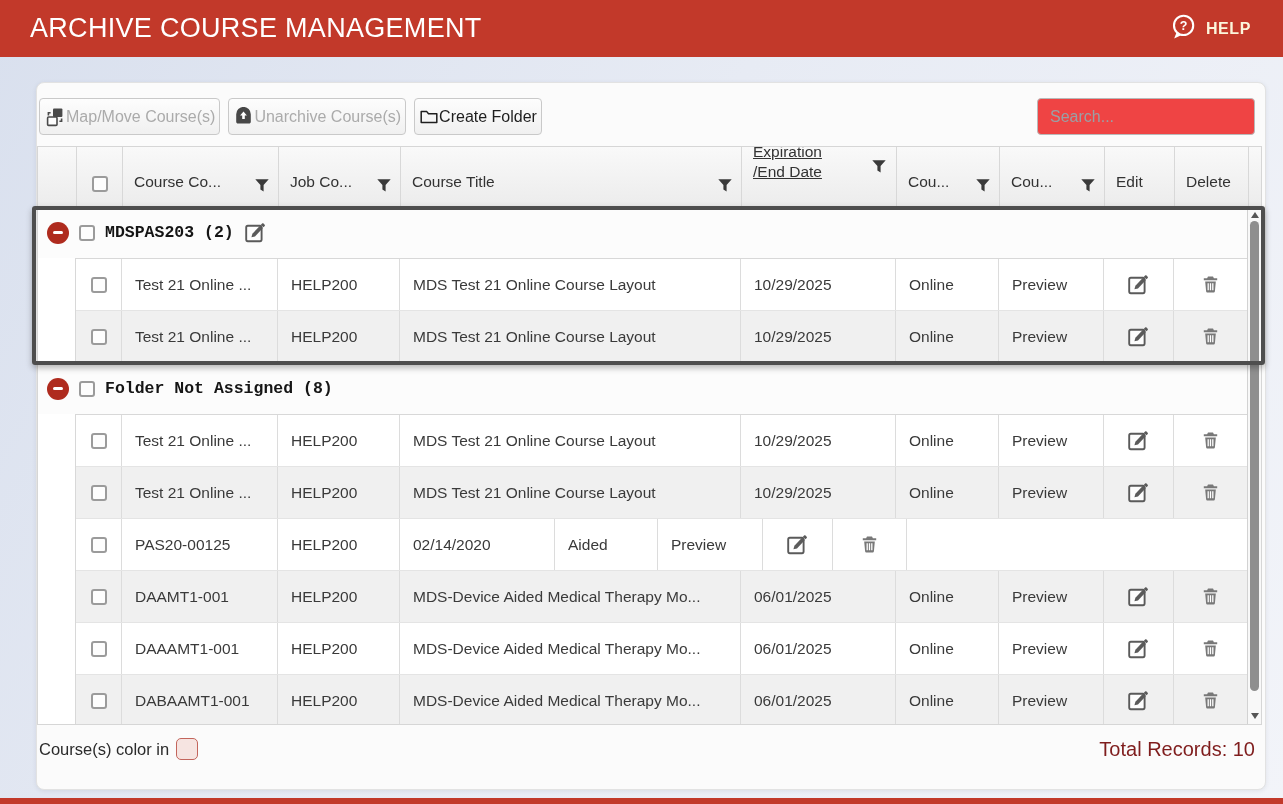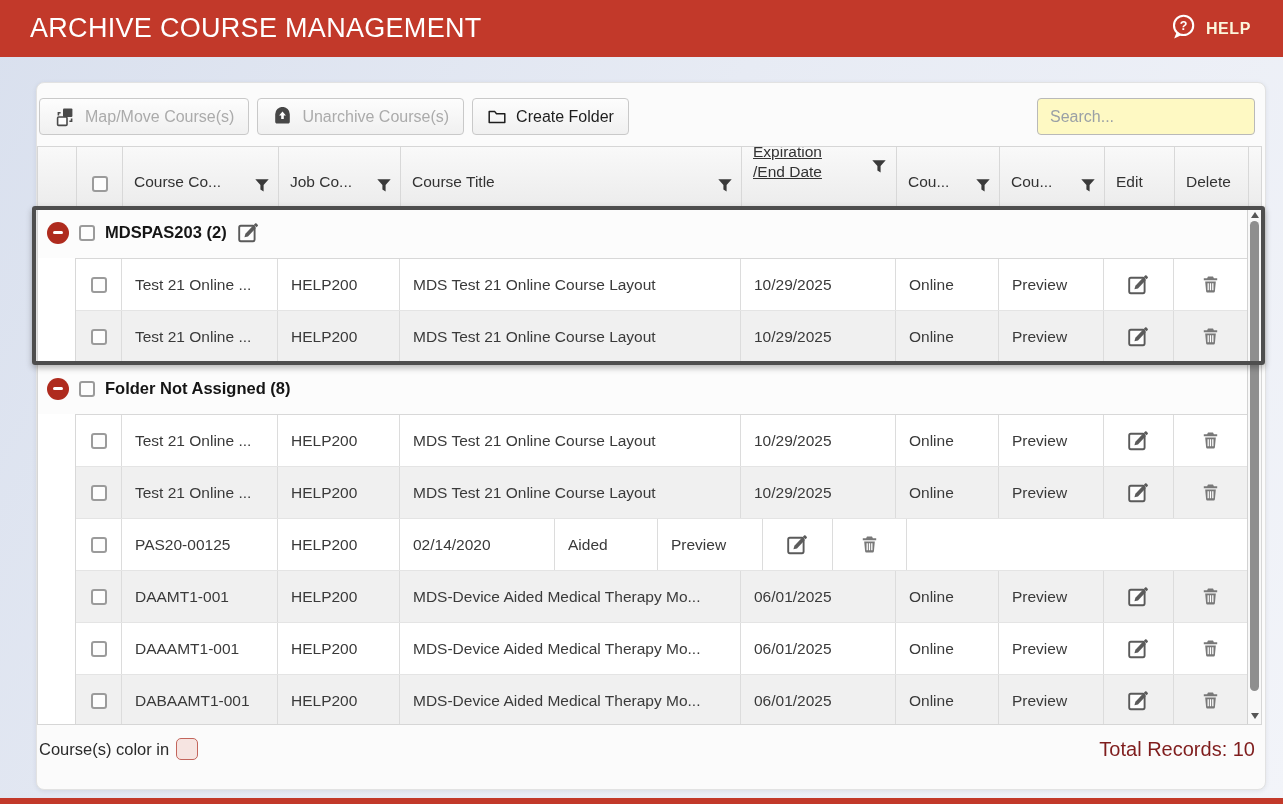--- a/index.html
+++ b/index.html
@@ -15,27 +15,27 @@
   .page-title{color:#FFFFFF;font-size:27px;font-weight:500;letter-spacing:.3px;}
   .help-btn{display:flex;align-items:center;gap:9px;cursor:pointer;background:none;border:none;}
   .help-label{color:#FCF6DC;font-size:16px;font-weight:700;letter-spacing:.6px;}
   .bottombar{position:absolute;left:0;bottom:0;width:1283px;height:6px;background:#C2392A;}
   
   .card{position:absolute;left:36px;top:82px;width:1230px;height:708px;background:#FBFBFB;
         border:1px solid #E2E2E2;border-radius:8px;box-shadow:0 1px 4px rgba(60,70,90,.10);
         box-sizing:border-box;}
   
   .toolbar{position:absolute;top:15px;left:2px;display:flex;gap:8px;}
-  .btn{height:37px;display:inline-flex;align-items:center;gap:9px;padding:0 14px;
+  .btn{height:37px;display:inline-flex;align-items:center;padding:0 4px;
        background:linear-gradient(#FDFDFD,#F0F0F0);border:1px solid #C9C9C9;border-radius:4px;
        font-size:16px;color:#1E1E1E;font-family:inherit;cursor:pointer;}
   .btn.disabled{color:#ABABAB;cursor:default;}
   .search-input{position:absolute;top:15px;right:10px;width:218px;height:37px;box-sizing:border-box;
        border:1px solid #B9B9B9;border-radius:4px;padding:0 12px;font-size:16px;color:#333;
-       background:#fef9c3;font-family:inherit;outline:none;}
+       background:#ef4444;font-family:inherit;outline:none;}
   .search-input::placeholder{color:#9AA0A6;}
   
   .tablewrap{position:absolute;top:63px;left:0px;width:1225px;height:579px;
        border:1px solid #D6D6D6;box-sizing:border-box;background:#FFF;overflow:hidden;}
   .thead{display:flex;height:60px;background:linear-gradient(#F9F9F9,#ECECEC);
        border-bottom:1px solid #C9C9C9;box-sizing:border-box;}
   .hcell{border-right:1px solid #D8D8D8;display:flex;align-items:flex-end;justify-content:space-between;
        padding:0 9px 14px 11px;font-size:15.5px;color:#333;box-sizing:border-box;flex-shrink:0;
        position:relative;}
   .hcell:last-child{border-right:none;}
@@ -47,21 +47,21 @@
   .col-expand{width:39px}.col-select{width:46px}.col-code{width:156px}.col-job{width:122px}
   .col-title{width:341px}.col-date{width:155px}.col-type{width:103px}.col-prev{width:105px}
   .col-edit{width:70px}.col-del{width:74px}.col-scroll{width:14px;border-right:none;}
   .tbody{position:relative;}
   .grouprow{height:51px;display:flex;align-items:center;background:#FCFCFC;padding-left:9px;gap:10px;}
   .minus-btn{width:22px;height:22px;border-radius:50%;background:#AF2B1E;border:none;flex-shrink:0;
        display:flex;align-items:center;justify-content:center;cursor:pointer;padding:0;}
   .minus-bar{width:10px;height:2.6px;background:#FFF;border-radius:2px;}
   .cbx{width:16px;height:16px;border:2px solid #9B9B9B;border-radius:3px;background:#FDFDFD;
        flex-shrink:0;cursor:pointer;box-sizing:border-box;}
-  .group-label{font-size:16.5px;font-weight:700;color:#151515;}
+  .group-label{font-size:16.5px;font-weight:700;color:#151515;font-family:Liberation Mono, monospace;}
   .icon-btn{background:none;border:none;padding:0;display:inline-flex;cursor:pointer;}
   .rows{margin-left:37px;width:1173px;box-sizing:border-box;border-left:1px solid #D8D8D8;
        border-top:1px solid #D8D8D8;}
   .row{display:flex;height:52px;border-bottom:1px solid #E4E4E4;box-sizing:border-box;}
   .row.r0{background:#FFFFFF}.row.r1{background:#F0F0F0}
   .cell{display:flex;align-items:center;padding:0 8px 0 13px;font-size:15.5px;color:#3A3A3A;
        border-right:1px solid #DCDCDC;box-sizing:border-box;flex-shrink:0;overflow:hidden;
        white-space:nowrap;}
   .cell.center{justify-content:center;padding:0;}
   

